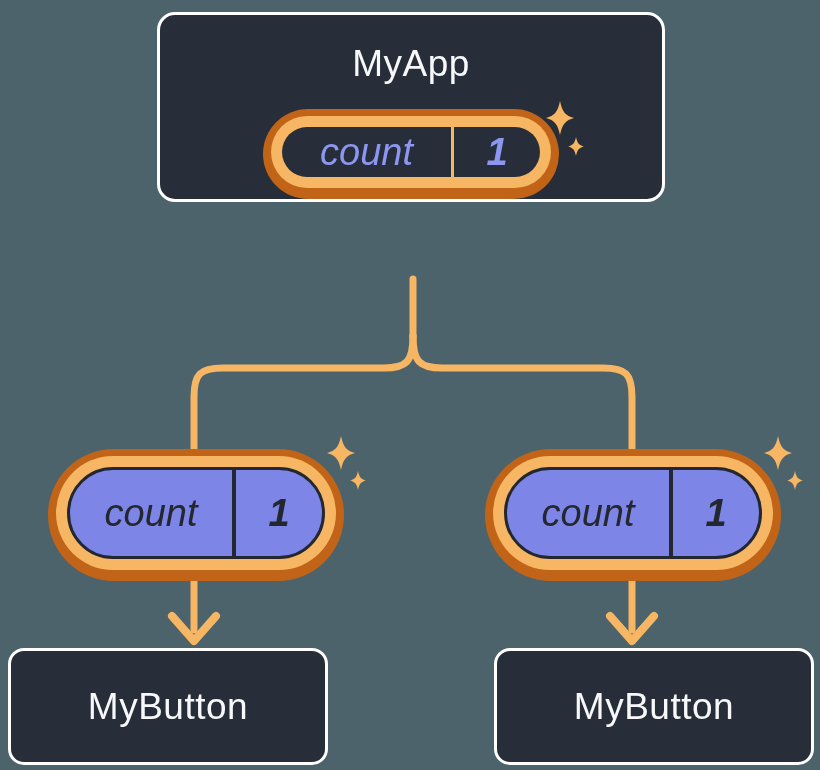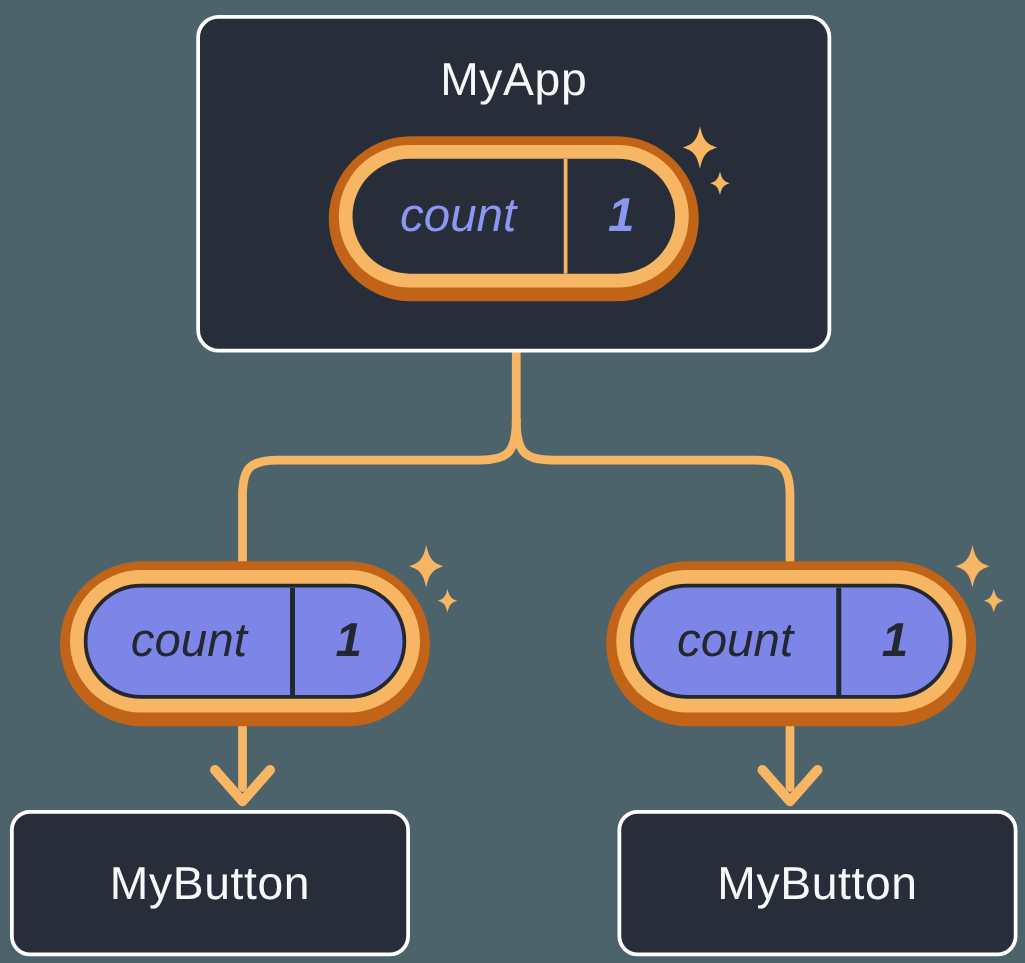--- a/index.html
+++ b/index.html
@@ -26,21 +26,21 @@
   .line{stroke:var(--orange-light);fill:none;stroke-width:7;stroke-linecap:round;stroke-linejoin:round;}
   .arrowhead{stroke:var(--orange-light);fill:none;stroke-width:8;stroke-linecap:round;stroke-linejoin:round;}
 
   
   .card{
     position:absolute;box-sizing:border-box;z-index:2;
     background:var(--card-bg);
     border:3px solid var(--card-border);
     display:flex;flex-direction:column;align-items:center;
   }
-  .card.root{left:157px;top:12px;width:508px;height:270px;border-radius:18px;padding-top:26px;}
+  .card.root{left:157px;top:12px;width:508px;height:190px;border-radius:18px;padding-top:26px;}
   .card.leaf{width:320px;height:117px;border-radius:16px;justify-content:center;}
   .leaf-left{left:8px;top:648px;}
   .leaf-right{left:494px;top:648px;}
   .card-title{
     font-size:37px;font-weight:500;color:var(--card-text);
     line-height:46px;letter-spacing:0.5px;
   }
   .card.leaf .card-title{line-height:normal;}
 
   

